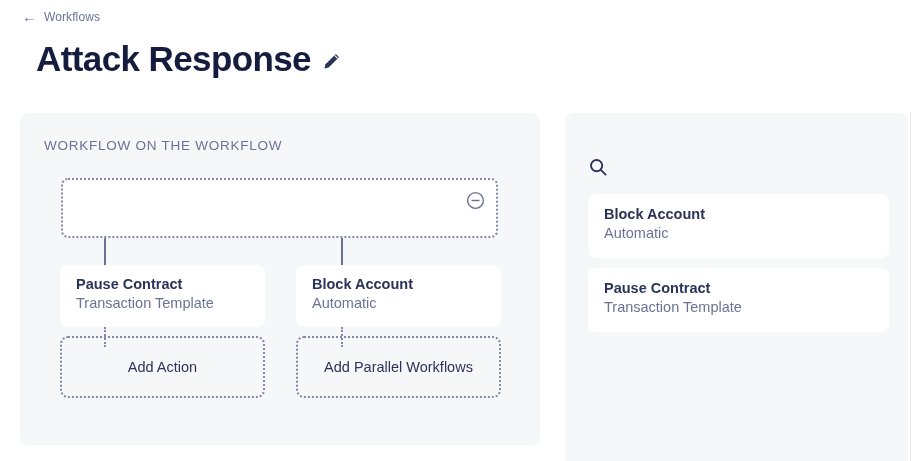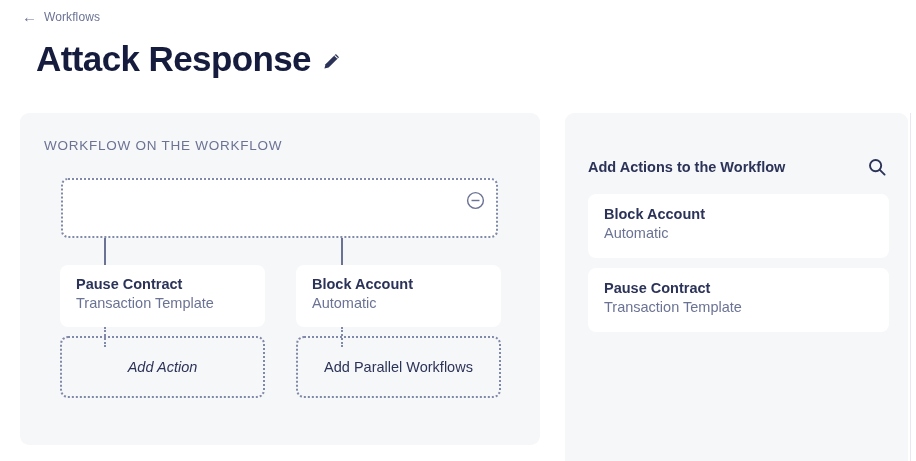--- a/index.html
+++ b/index.html
@@ -291,34 +291,33 @@
   </div>
 
   <div class="branch-card" style="left:276px; top:152px;">
     <div class="card-title">Block Account</div>
     <div class="card-subtitle">Automatic</div>
   </div>
 
   <div class="connector-dotted-v" style="left:84px; top:214px; height:20px;"></div>
   <div class="connector-dotted-v" style="left:321px; top:214px; height:20px;"></div>
 
-  <div class="add-slot" style="left:40px; top:223px;font-style:italic;">
+  <div class="add-slot" style="left:40px; top:223px;">
     <span>Add Action</span>
   </div>
 
   <div class="add-slot" style="left:276px; top:223px;">
     <span>Add Parallel Workflows</span>
   </div>
 
 </div>
 
 <div id="right-panel">
 
   <div id="right-panel-header">
-    <span id="right-panel-title">Add Actions to the Workflow</span>
     <svg id="search-button" viewBox="0 0 20 20">
       <circle cx="8.6" cy="8.6" r="5.6" fill="none" stroke="#2c3358" stroke-width="1.9"></circle>
       <line x1="12.8" y1="12.8" x2="17.6" y2="17.6" stroke="#2c3358" stroke-width="1.9" stroke-linecap="round"></line>
     </svg>
   </div>
 
   <div class="library-list">
 
     <div class="library-card">
       <div class="lib-title">Block Account</div>

